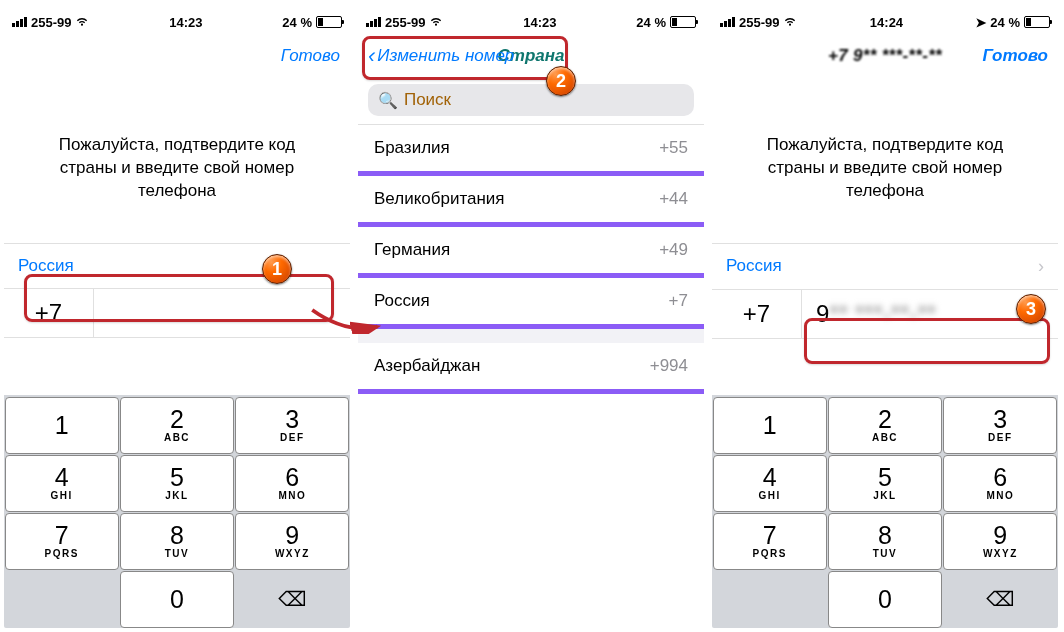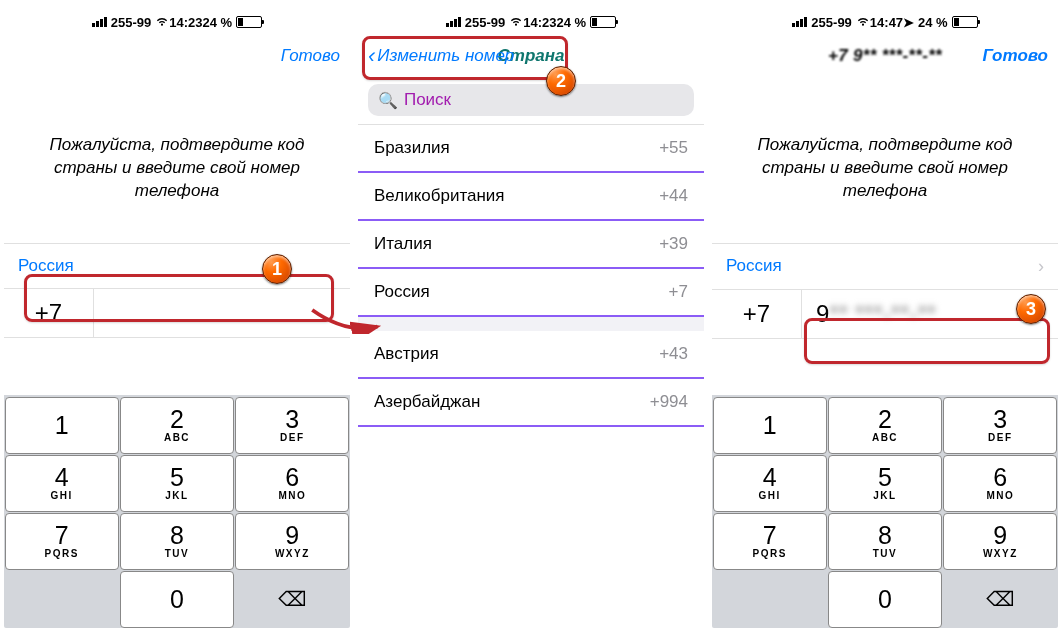--- a/index.html
+++ b/index.html
@@ -18,21 +18,21 @@
     background: #fff;
     position: relative;
     overflow: hidden;
     border-radius: 2px;
   }
   
   .status-bar {
     height: 24px;
     display: flex;
     align-items: center;
-    justify-content: center;
+    justify-content: space-between;
     padding: 0 8px;
     font-size: 13px;
     font-weight: 600;
     color: #000;
     margin-top: 6px;
   }
   .status-left, .status-right { display: flex; align-items: center; gap: 4px; }
   .sig-bars { display: inline-flex; align-items: flex-end; gap: 1px; }
   .sig-bars span { width: 3px; background: #000; display: inline-block; }
   .sig-bars span:nth-child(1){height:4px}
@@ -57,21 +57,20 @@
   .nav-btn { color:#007aff; font-size:17px; z-index:2; display:flex; align-items:center; gap:2px;}
   .nav-btn .chev{font-size:22px;line-height:1;font-weight:400;}
   .nav-header-phone { font-weight:600; font-size:17px; color:#000; filter: blur(1.2px); letter-spacing:0.3px;}
   
   .instruction {
     text-align:center;
     font-size:17px;
     line-height:1.35;
     color:#000;
     padding: 56px 30px 40px;
-    font-style: italic;
   }
   .country-row {
     padding: 12px 14px;
     color:#007aff;
     font-size:17px;
     border-top:1px solid #e0e0e0;
     border-bottom:1px solid #e0e0e0;
     position:relative;
     display:flex;
     align-items:center;
@@ -110,28 +109,28 @@
     justify-content:center;
     border-radius:4px;
   }
   .key.empty { background:transparent; border-color:transparent;}
   .key .digit{font-size:25px; line-height:1;}
   .key .letters{font-size:10px; letter-spacing:1.5px; color:#000; font-weight:600;}
   .key .del{font-size:20px;}
   
   .search-wrap { margin:6px 10px 8px; background:#e7e7ea; border-radius:10px; display:flex; align-items:center; padding:6px 10px; gap:6px;}
   .search-wrap .sicon{color:#8e8e93;font-size:16px;}
-  .search-wrap .sph{color:#a21caf;font-size:17px;}
+  .search-wrap .sph{color:#a16207;font-size:17px;}
   .list { }
   .list-section { border-top:1px solid #e0e0e0; }
   .list-item {
     display:flex; justify-content:space-between; align-items:center;
     padding:13px 16px;
     font-size:17px;
-    border-bottom:2px solid #8b5cf6;
+    border-bottom:5px solid #8b5cf6;
     background:#fff;
   }
   .list-item .cc{ color:#8e8e93;}
   .list-gap { height:14px; background:#f2f2f6;}
   
   .hl {
     position:absolute;
     border:3px solid #c0272d;
     border-radius:8px;
     pointer-events:none;
@@ -301,35 +300,31 @@
     <div class="list list-section">
       <div class="list-item">
           <span>Бразилия</span>
           <span class="cc">+55</span>
         </div>
       <div class="list-item">
           <span>Великобритания</span>
           <span class="cc">+44</span>
         </div>
       <div class="list-item">
-          <span>Италия</span>
-          <span class="cc">+39</span>
+          <span>Германия</span>
+          <span class="cc">+49</span>
         </div>
       <div class="list-item">
           <span>Россия</span>
           <span class="cc">+7</span>
         </div>
     </div>
     <div class="list-gap"></div>
     <div class="list">
       <div class="list-item">
-          <span>Австрия</span>
-          <span class="cc">+43</span>
-        </div>
-      <div class="list-item">
           <span>Азербайджан</span>
           <span class="cc">+994</span>
         </div>
     </div>
 
     <div class="hl" style="left:4px;top:32px;width:206px;height:44px"></div>
     <div class="badge" style="left:188px;top:62px">2</div>
   </div>
 
   <div class="screen">
@@ -339,21 +334,21 @@
             <span></span>
             <span></span>
             <span></span>
             <span></span>
           </span>
         <span>255-99</span>
         <svg class="wifi-icon" viewBox="0 0 16 12">
             <path d="M8 10.5a1.3 1.3 0 100-2.6 1.3 1.3 0 000 2.6zM4.2 6.3a5.4 5.4 0 017.6 0l-1.2 1.2a3.7 3.7 0 00-5.2 0zM1.8 3.9a8.8 8.8 0 0112.4 0L13 5.1a7 7 0 00-10 0z" fill="#000"></path>
           </svg>
       </div>
-      <div>14:47</div>
+      <div>14:24</div>
       <div class="status-right">
         <span class="loc-arrow">➤</span>
         <span>24 %</span>
         <span class="battery">
             <span class="fill"></span>
           </span>
       </div>
     </div>
 
     <div class="nav">

